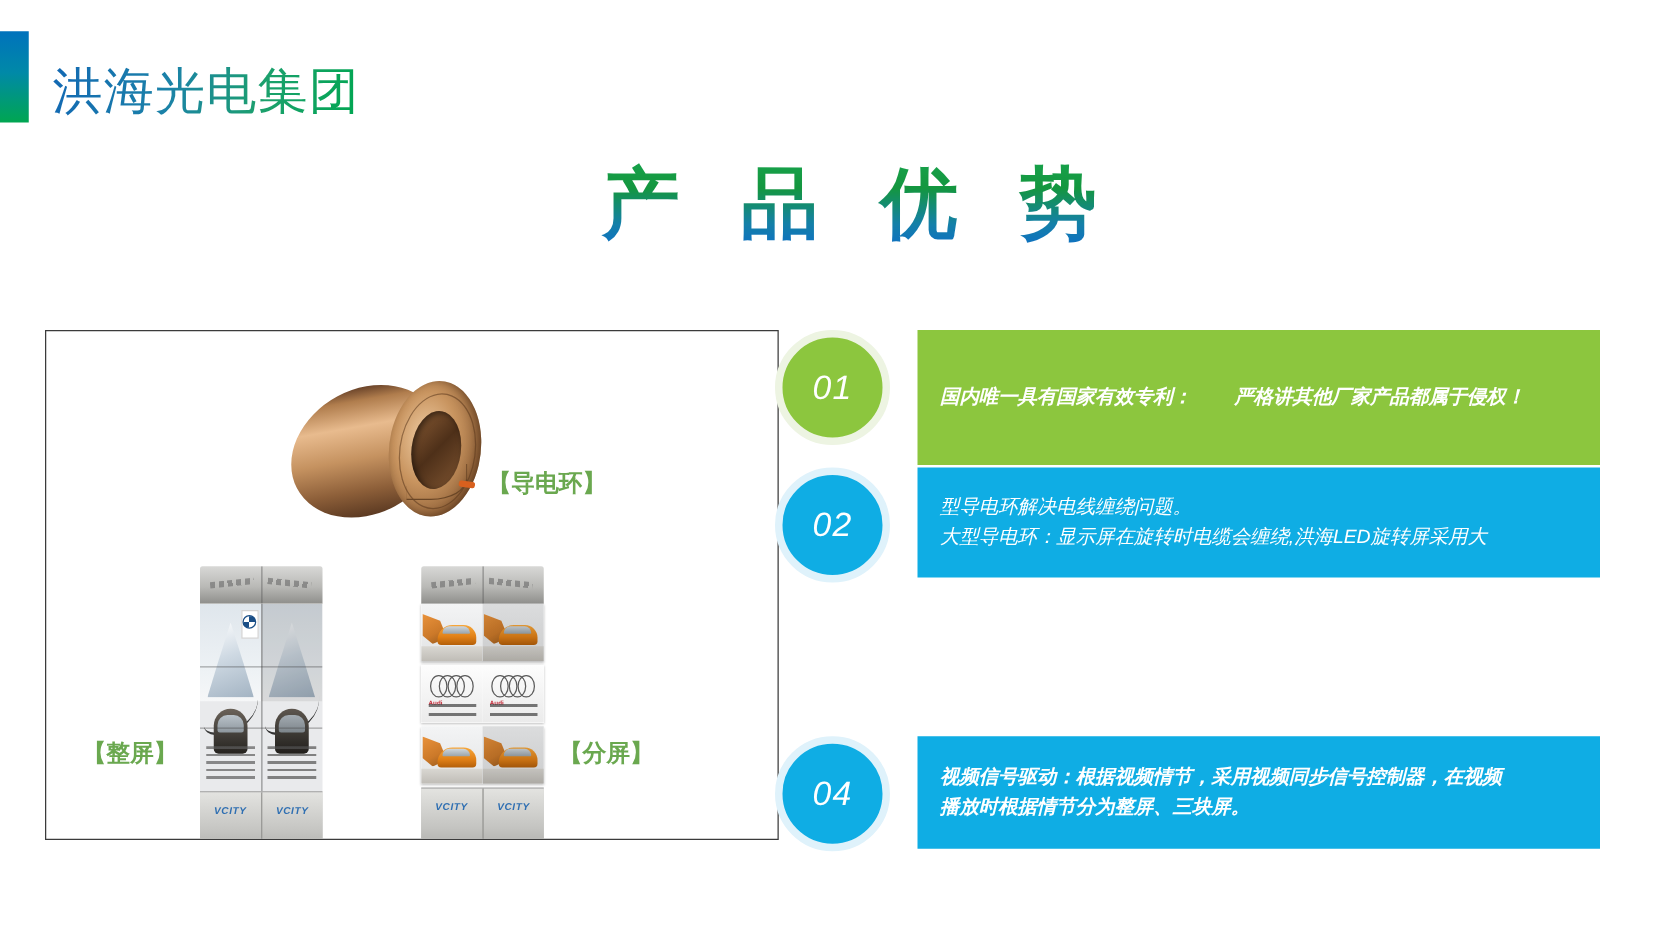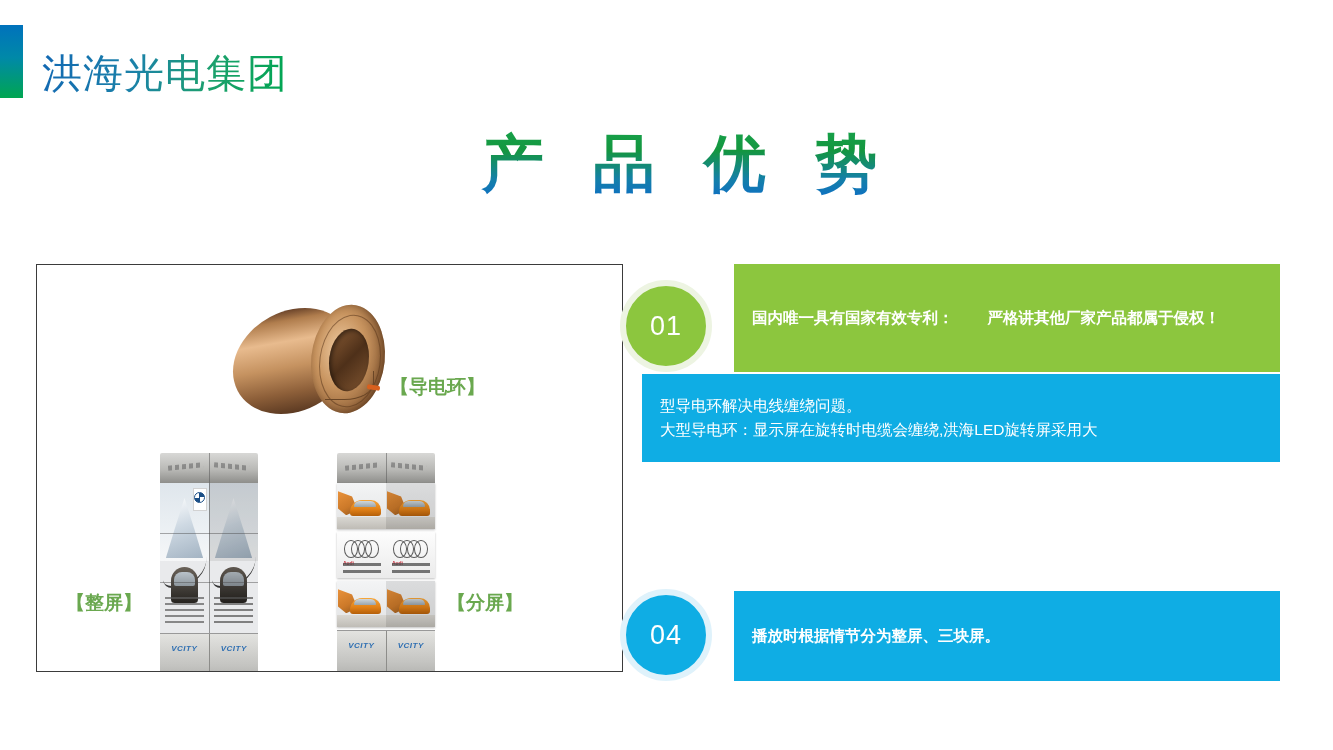--- a/index.html
+++ b/index.html
@@ -299,21 +299,22 @@
     left: 620px;
     top: 264px;
     width: 660px;
     height: 420px;
   }
   .feature-row {
     position: absolute;
     left: 0;
     width: 660px;
     display: flex;
-    align-items: flex-end;
+    align-items: flex-start;
+    font-style: italic;
   }
   .feature-num {
     width: 92px;
     height: 92px;
     border-radius: 50%;
     flex: 0 0 92px;
     display: flex;
     align-items: center;
     justify-content: center;
     color: #ffffff;
@@ -486,27 +487,29 @@
 <div id="feature-list">
 
   <div class="feature-row" id="row-1">
     <div class="feature-num green">01</div>
     <div class="feature-bar green bold">
       <div class="line"><span>国内唯一具有国家有效专利：</span><span class="gap"></span><span>严格讲其他厂家产品都属于侵权！</span></div>
     </div>
   </div>
 
   <div class="feature-row" id="row-2">
+    <div class="feature-num blue">02</div>
     <div class="feature-bar blue">
       <div class="line">型导电环解决电线缠绕问题。</div>
       <div class="line">大型导电环：显示屏在旋转时电缆会缠绕,洪海LED旋转屏采用大</div>
     </div>
   </div>
 
 
   <div class="feature-row" id="row-4">
     <div class="feature-num blue">04</div>
     <div class="feature-bar blue bold">
+      <div class="line">视频信号驱动：根据视频情节，采用视频同步信号控制器，在视频</div>
       <div class="line">播放时根据情节分为整屏、三块屏。</div>
     </div>
   </div>
 
 </div>
 
 </body></html>

